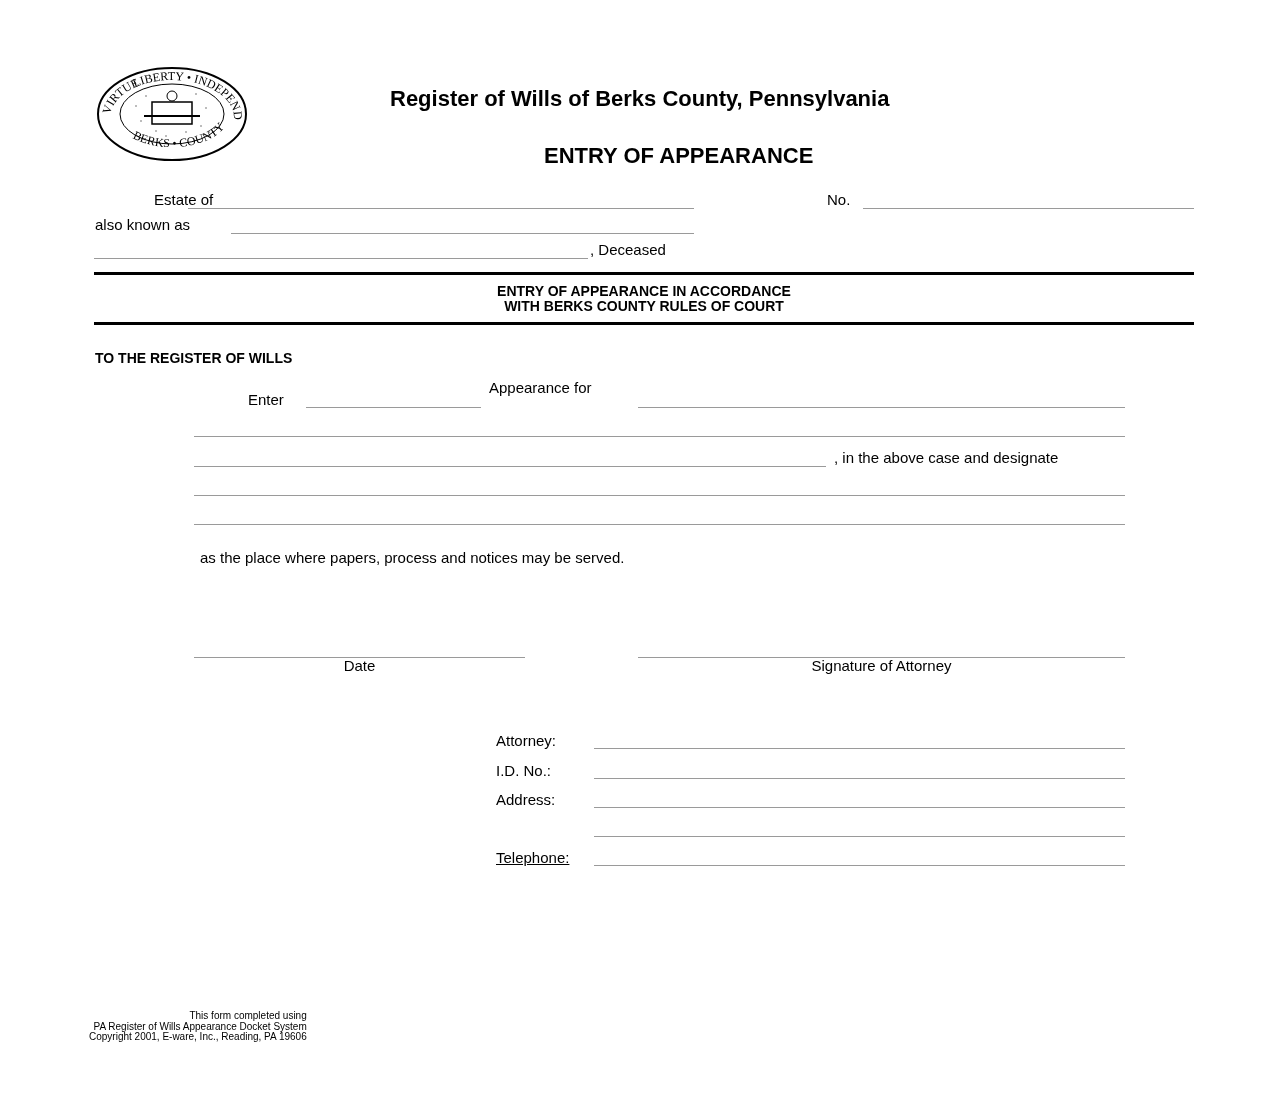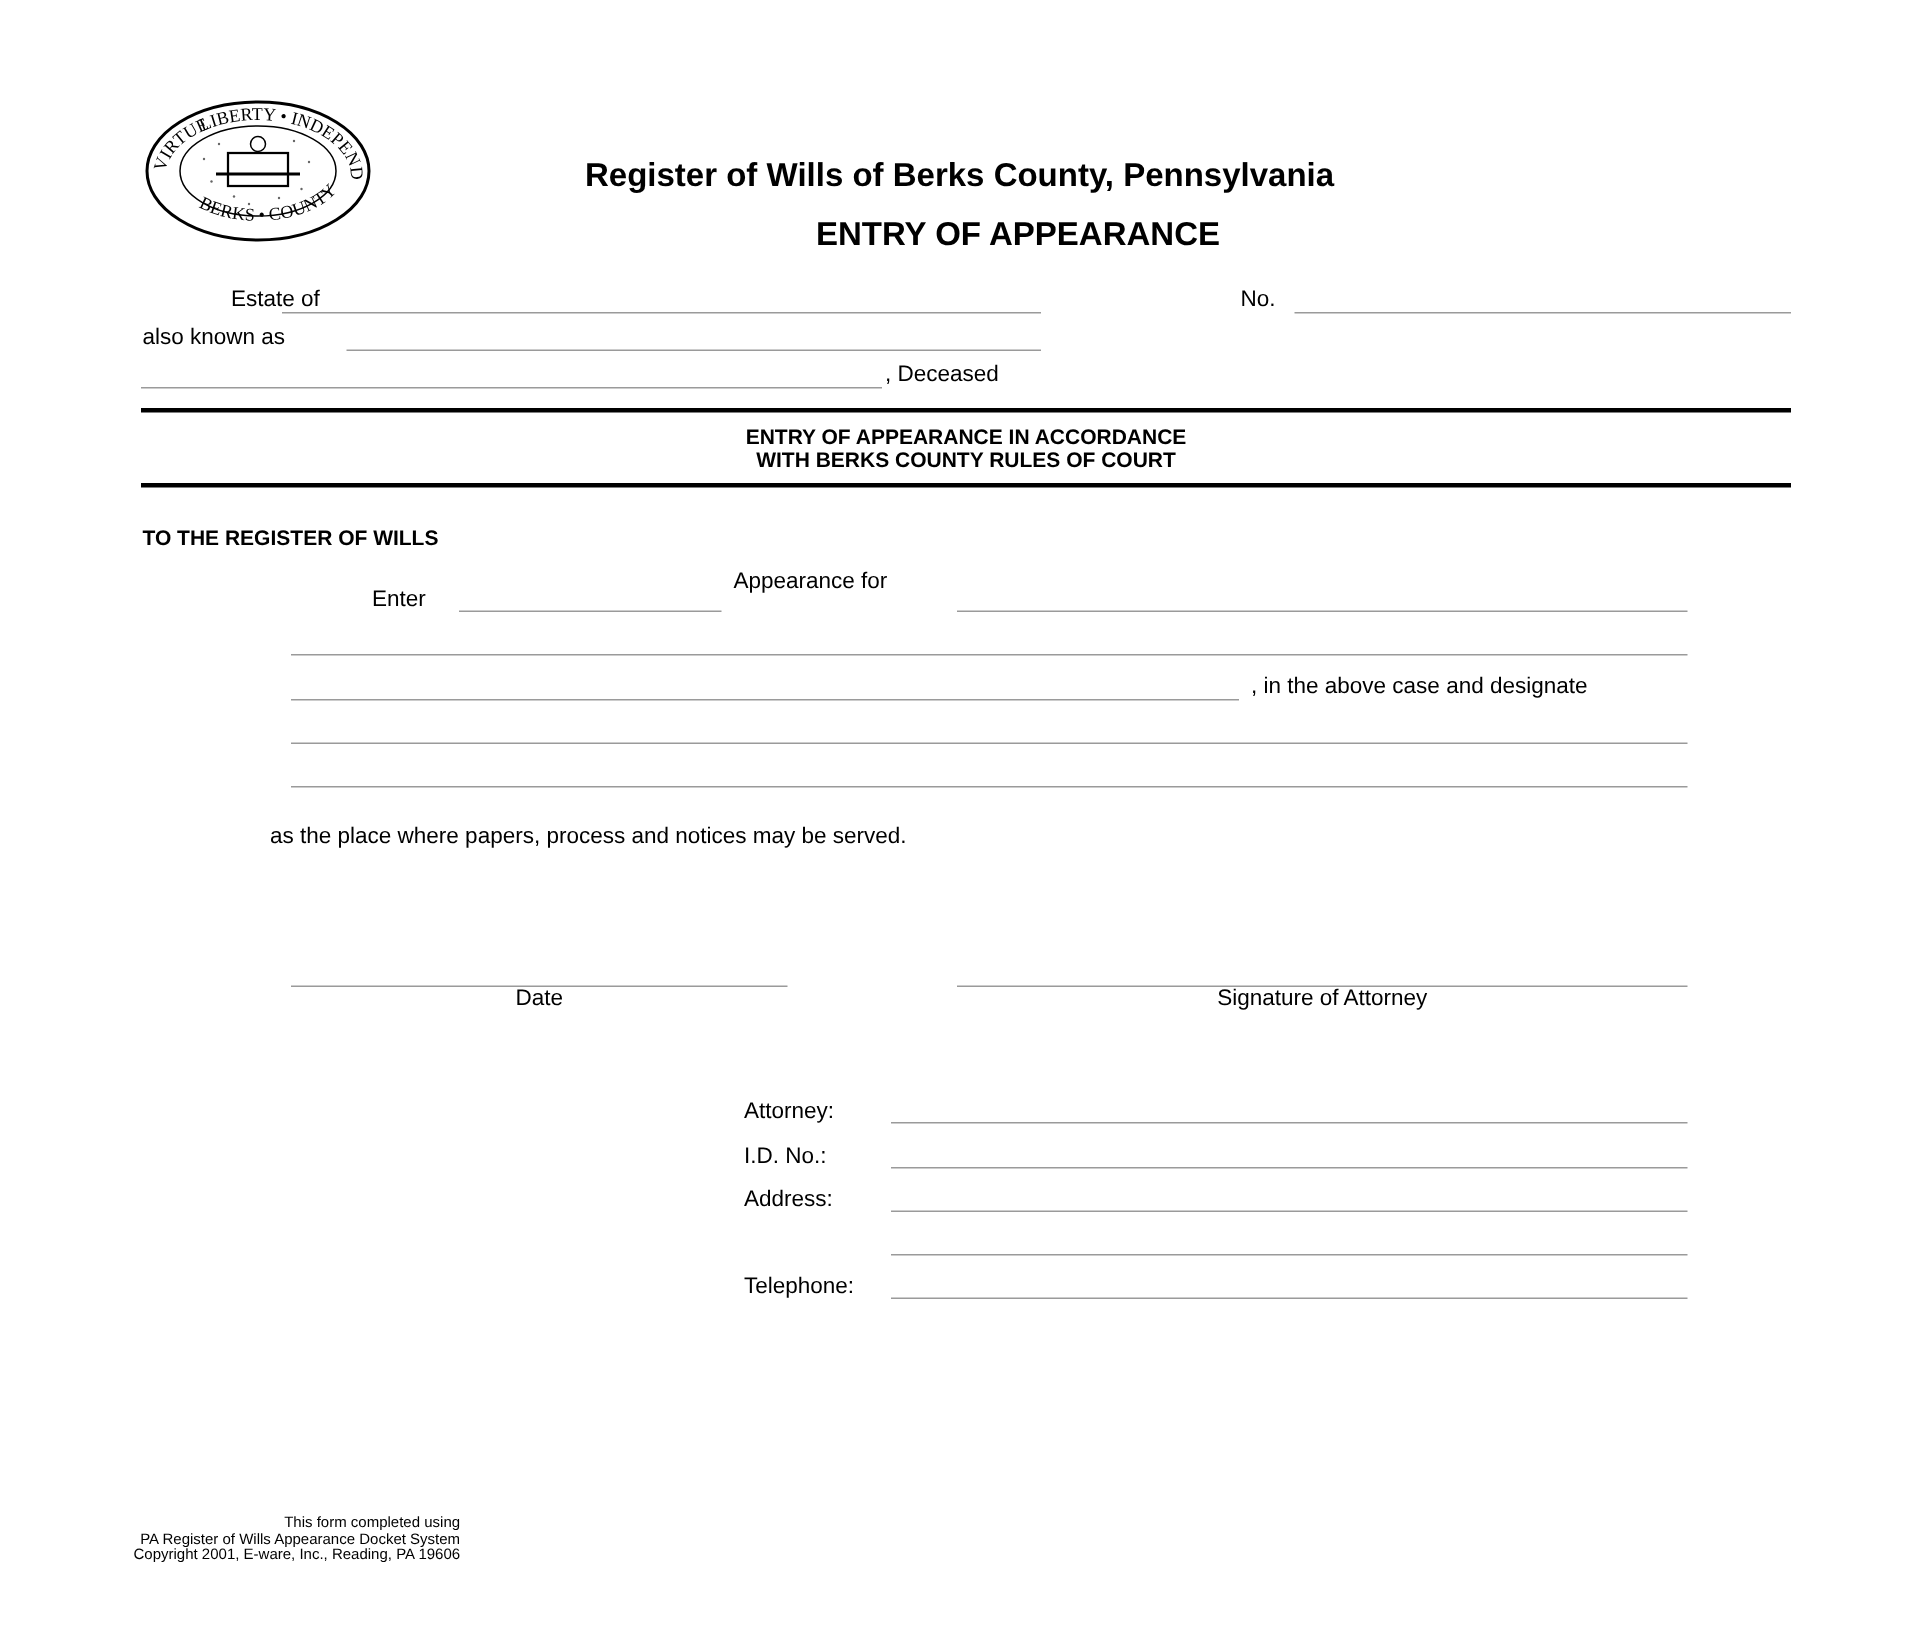--- a/index.html
+++ b/index.html
@@ -45,21 +45,21 @@
       <circle cx="105" cy="60" r="0.8"></circle>
         <circle cx="60" cy="65" r="0.8"></circle>
         <circle cx="90" cy="66" r="0.8"></circle>
       <circle cx="50" cy="30" r="0.8"></circle>
         <circle cx="100" cy="28" r="0.8"></circle>
         <circle cx="70" cy="70" r="0.8"></circle>
     </g>
   </svg>
 </div>
 
-<div class="t title1" style="left:390px;top:106px;">Register of Wills of Berks County, Pennsylvania</div>
+<div class="t title1" style="left:390px;top:88px;">Register of Wills of Berks County, Pennsylvania</div>
 <div class="t title2" style="left:544px;top:113px;">ENTRY OF APPEARANCE</div>
 
 <div class="t" style="left:108px;top:192px;margin-left:46px;">Estate of</div>
 <div class="field" style="left:188px;top:208px;width:506px;"></div>
 
 <div class="t" style="left:827px;top:192px;">No.</div>
 <div class="field" style="left:863px;top:208px;width:331px;"></div>
 
 <div class="t" style="left:95px;top:217px;">also known as</div>
 <div class="field" style="left:231px;top:233px;width:463px;"></div>
@@ -80,38 +80,38 @@
 <div class="field" style="left:638px;top:407px;width:487px;"></div>
 
 <div class="field" style="left:194px;top:436px;width:931px;"></div>
 
 <div class="field" style="left:194px;top:466px;width:632px;"></div>
 <div class="t" style="left:834px;top:450px;">, in the above case and designate</div>
 
 <div class="field" style="left:194px;top:495px;width:931px;"></div>
 <div class="field" style="left:194px;top:524px;width:931px;"></div>
 
-<div class="t" style="left:180px;top:550px;">as the place where papers, process and notices may be served.</div>
+<div class="t" style="left:200px;top:550px;">as the place where papers, process and notices may be served.</div>
 
 <div class="field" style="left:194px;top:657px;width:331px;"></div>
 <div class="t center" style="left:194px;top:658px;width:331px;">Date</div>
 
 <div class="field" style="left:638px;top:657px;width:487px;"></div>
 <div class="t center" style="left:638px;top:658px;width:487px;">Signature of Attorney</div>
 
 <div class="t" style="left:496px;top:733px;text-align:center;">Attorney:</div>
 <div class="field" style="left:594px;top:748px;width:531px;"></div>
 
 <div class="t" style="left:496px;top:763px;">I.D. No.:</div>
 <div class="field" style="left:594px;top:778px;width:531px;"></div>
 
 <div class="t" style="left:496px;top:792px;">Address:</div>
 <div class="field" style="left:594px;top:807px;width:531px;"></div>
 <div class="field" style="left:594px;top:836px;width:531px;"></div>
 
-<div class="t" style="left:496px;top:850px;">Telephone:</div>
+<div class="t" style="left:496px;top:850px;text-decoration:underline;">Telephone:</div>
 <div class="field" style="left:594px;top:865px;width:531px;"></div>
 
 <div class="abs foot" style="left:89px;top:1011px;text-align:right;">
   <div>This form completed using</div>
   <div>PA Register of Wills Appearance Docket System</div>
   <div>Copyright 2001, E-ware, Inc., Reading, PA  19606</div>
 </div>
 
 </body></html>

